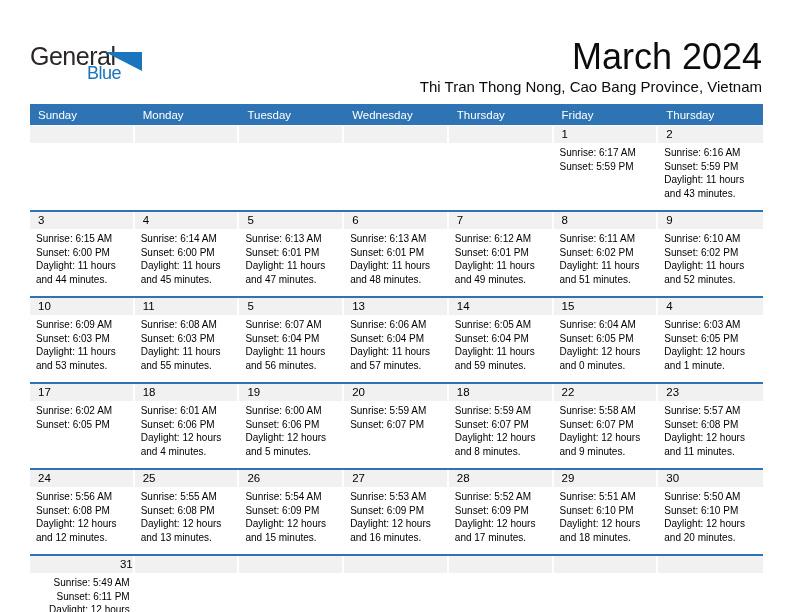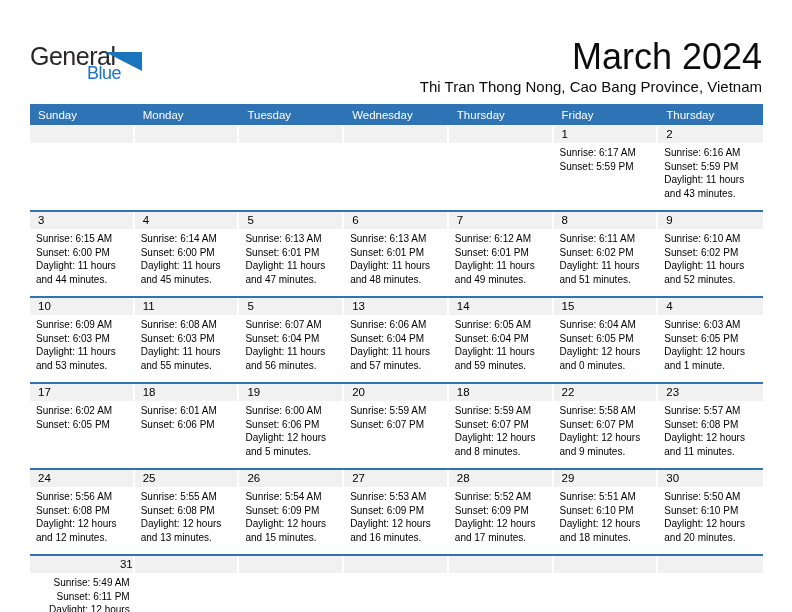--- a/index.html
+++ b/index.html
@@ -297,20 +297,21 @@
             <div class="details">
               <div>Sunrise: 6:02 AM</div>
               <div>Sunset: 6:05 PM</div>
             </div>
           </div>
           <div class="cell">
             <div class="daynum">18</div>
             <div class="details">
               <div>Sunrise: 6:01 AM</div>
               <div>Sunset: 6:06 PM</div>
+              <div>Daylight: 12 hours and 4 minutes.</div>
             </div>
           </div>
           <div class="cell">
             <div class="daynum">19</div>
             <div class="details">
               <div>Sunrise: 6:00 AM</div>
               <div>Sunset: 6:06 PM</div>
               <div>Daylight: 12 hours and 5 minutes.</div>
             </div>
           </div>

